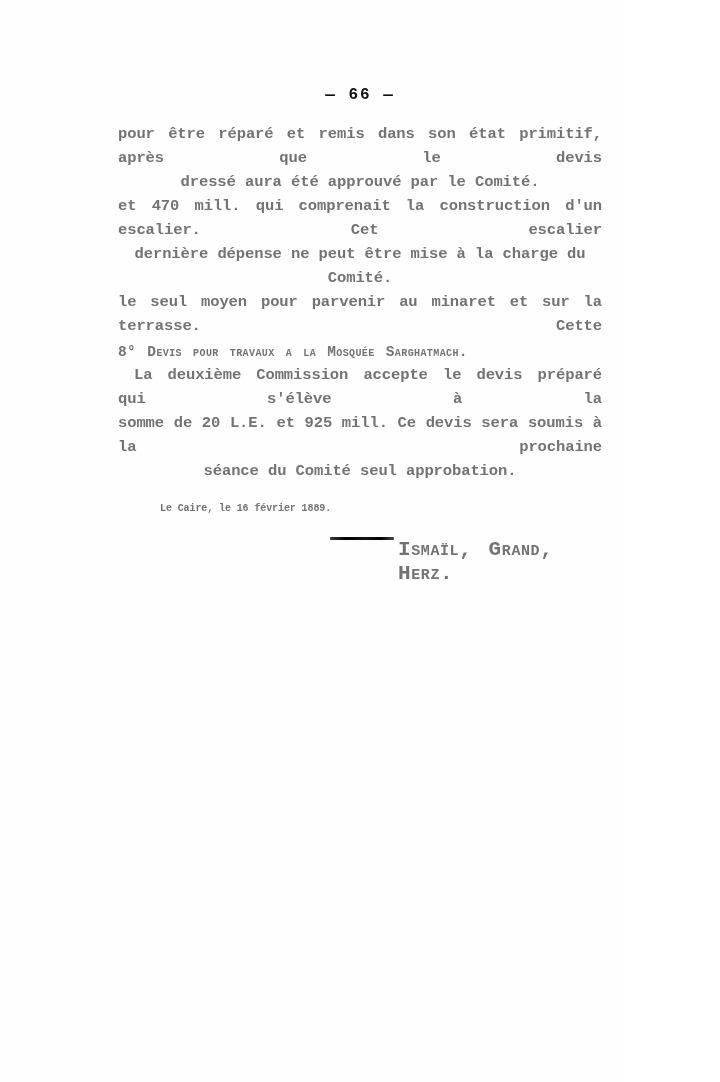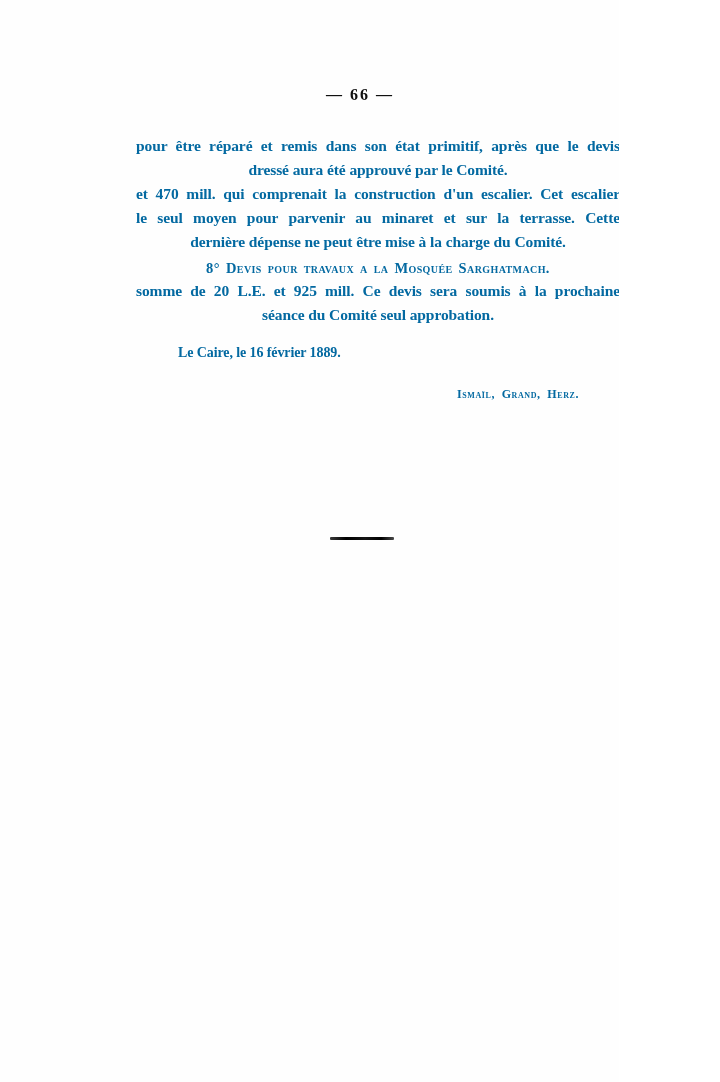--- a/index.html
+++ b/index.html
@@ -6,78 +6,75 @@
     margin: 0;
     padding: 0;
     background: #ffffff;
   }
   .page {
     position: relative;
     width: 619px;
     height: 1082px;
     background: #fefefe;
     overflow: hidden;
-    font-family: Liberation Serif, serif;
+    font-family: Liberation Mono, monospace;
     color: #0f0f0f;
   }
   .page-number {
     position: absolute;
     top: 86px;
     left: 0;
     width: 720px;
     text-align: center;
     font-size: 16px;
     font-weight: 700;
     letter-spacing: 2px;
     color: #101010;
   }
   .text-block {
     position: absolute;
-    left: 136px;
+    left: 118px;
     top: 122px;
     width: 484px;
     font-size: 15.5px;
     font-weight: 700;
     line-height: 24px;
     letter-spacing: -0.1px;
-    color: #0369a1;
-    margin-top: 12px;
+    color: #737373;
   }
   .line { text-align: center; white-space: normal; }
   .line.just {
     text-align: justify;
     text-align-last: justify;
   }
   .line.indent { text-indent: 16px; }
   .heading {
     margin-top: 3px;
     line-height: 22px;
-    text-align: center;
     font-size: 14.5px;
     font-weight: 700;
     font-variant: small-caps;
     letter-spacing: 0.4px;
     word-spacing: 2px;
   }
   .dateline {
     margin-top: 16px;
     margin-left: 42px;
-    font-size: 14px;
+    font-size: 10px;
     font-weight: 700;
     line-height: 20px;
   }
   .signature {
     margin-top: 19px;
     margin-left: 280px;
-    font-size: 12px;
+    font-size: 21px;
     font-weight: 700;
     font-variant: small-caps;
     letter-spacing: 0.6px;
     word-spacing: 3px;
-    text-align: center;
   }
   .end-rule {
     position: absolute;
     left: 330px;
     top: 537px;
     width: 64px;
     height: 3px;
     background: linear-gradient(90deg, #3a3a3a, #000 25%, #151515 55%, #000 80%, #4a4a4a);
     border-radius: 1px;
   }
@@ -91,27 +88,28 @@
 
   <div class="text-block">
 
     <div class="paragraph">
       <div class="line just">pour être réparé et remis dans son état primitif, après que le devis</div>
       <div class="line">dressé aura été approuvé par le Comité.</div>
     </div>
 
     <div class="paragraph">
       <div class="line just">et 470 mill. qui comprenait la construction d'un escalier. Cet escalier</div>
+      <div class="line">dernière dépense ne peut être mise à la charge du Comité.</div>
       <div class="line just">le seul moyen pour parvenir au minaret et sur la terrasse. Cette</div>
-      <div class="line">dernière dépense ne peut être mise à la charge du Comité.</div>
     </div>
 
     <div class="heading">8° Devis pour travaux a la Mosquée Sarghatmach.</div>
 
     <div class="paragraph">
+      <div class="line just indent">La deuxième Commission accepte le devis préparé qui s'élève à la</div>
       <div class="line just">somme de 20 L.E. et 925 mill. Ce devis sera soumis à la prochaine</div>
       <div class="line">séance du Comité seul approbation.</div>
     </div>
 
     <div class="dateline">Le Caire, le 16 février 1889.</div>
 
     <div class="signature">Ismaïl, Grand, Herz.</div>
 
   </div>
 

